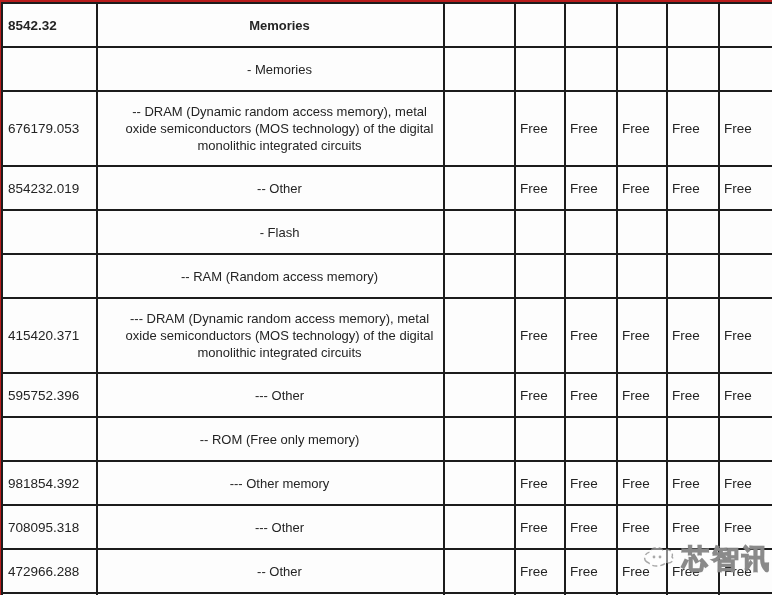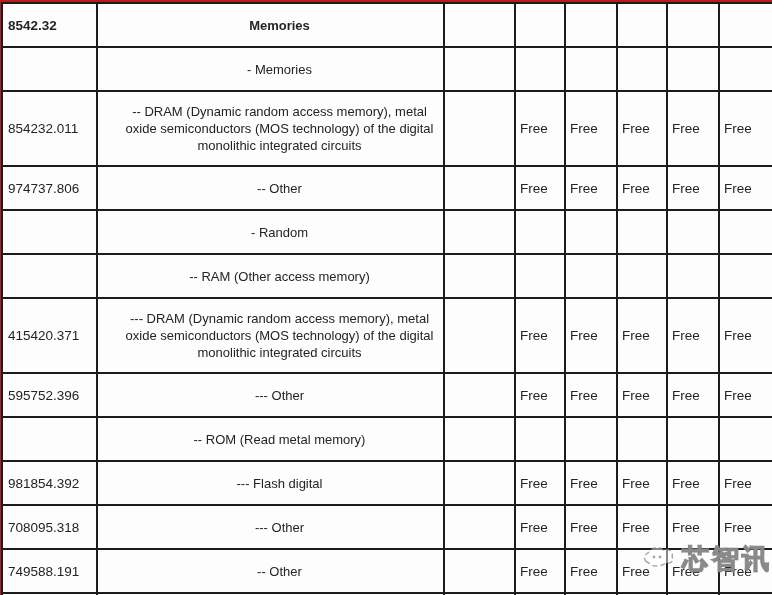--- a/index.html
+++ b/index.html
@@ -82,52 +82,52 @@
           <td class="code"></td>
           <td class="desc">- Memories</td>
           <td class="gap"></td>
           <td class="duty"></td>
           <td class="duty"></td>
           <td class="duty"></td>
           <td class="duty"></td>
           <td class="duty"></td>
         </tr>
         <tr>
-          <td class="code">854232.011</td>
+          <td class="code">676179.053</td>
           <td class="desc">-- DRAM (Dynamic random access memory), metal oxide semiconductors (MOS technology) of the digital monolithic integrated circuits</td>
           <td class="gap"></td>
           <td class="duty">Free</td>
           <td class="duty">Free</td>
           <td class="duty">Free</td>
           <td class="duty">Free</td>
           <td class="duty">Free</td>
         </tr>
         <tr>
-          <td class="code">974737.806</td>
+          <td class="code">854232.019</td>
           <td class="desc">-- Other</td>
           <td class="gap"></td>
           <td class="duty">Free</td>
           <td class="duty">Free</td>
           <td class="duty">Free</td>
           <td class="duty">Free</td>
           <td class="duty">Free</td>
         </tr>
         <tr>
           <td class="code"></td>
-          <td class="desc">- Random</td>
-          <td class="gap"></td>
-          <td class="duty"></td>
-          <td class="duty"></td>
-          <td class="duty"></td>
-          <td class="duty"></td>
-          <td class="duty"></td>
-        </tr>
-        <tr>
-          <td class="code"></td>
-          <td class="desc">-- RAM (Other access memory)</td>
+          <td class="desc">- Flash</td>
+          <td class="gap"></td>
+          <td class="duty"></td>
+          <td class="duty"></td>
+          <td class="duty"></td>
+          <td class="duty"></td>
+          <td class="duty"></td>
+        </tr>
+        <tr>
+          <td class="code"></td>
+          <td class="desc">-- RAM (Random access memory)</td>
           <td class="gap"></td>
           <td class="duty"></td>
           <td class="duty"></td>
           <td class="duty"></td>
           <td class="duty"></td>
           <td class="duty"></td>
         </tr>
         <tr>
           <td class="code">415420.371</td>
           <td class="desc">--- DRAM (Dynamic random access memory), metal oxide semiconductors (MOS technology) of the digital monolithic integrated circuits</td>
@@ -143,50 +143,50 @@
           <td class="desc">--- Other</td>
           <td class="gap"></td>
           <td class="duty">Free</td>
           <td class="duty">Free</td>
           <td class="duty">Free</td>
           <td class="duty">Free</td>
           <td class="duty">Free</td>
         </tr>
         <tr>
           <td class="code"></td>
-          <td class="desc">-- ROM (Read metal memory)</td>
+          <td class="desc">-- ROM (Free only memory)</td>
           <td class="gap"></td>
           <td class="duty"></td>
           <td class="duty"></td>
           <td class="duty"></td>
           <td class="duty"></td>
           <td class="duty"></td>
         </tr>
         <tr>
           <td class="code">981854.392</td>
-          <td class="desc">--- Flash digital</td>
+          <td class="desc">--- Other memory</td>
           <td class="gap"></td>
           <td class="duty">Free</td>
           <td class="duty">Free</td>
           <td class="duty">Free</td>
           <td class="duty">Free</td>
           <td class="duty">Free</td>
         </tr>
         <tr>
           <td class="code">708095.318</td>
           <td class="desc">--- Other</td>
           <td class="gap"></td>
           <td class="duty">Free</td>
           <td class="duty">Free</td>
           <td class="duty">Free</td>
           <td class="duty">Free</td>
           <td class="duty">Free</td>
         </tr>
         <tr>
-          <td class="code">749588.191</td>
+          <td class="code">472966.288</td>
           <td class="desc">-- Other</td>
           <td class="gap"></td>
           <td class="duty">Free</td>
           <td class="duty">Free</td>
           <td class="duty">Free</td>
           <td class="duty">Free</td>
           <td class="duty">Free</td>
         </tr>
         <tr>
           <td class="code"></td>

